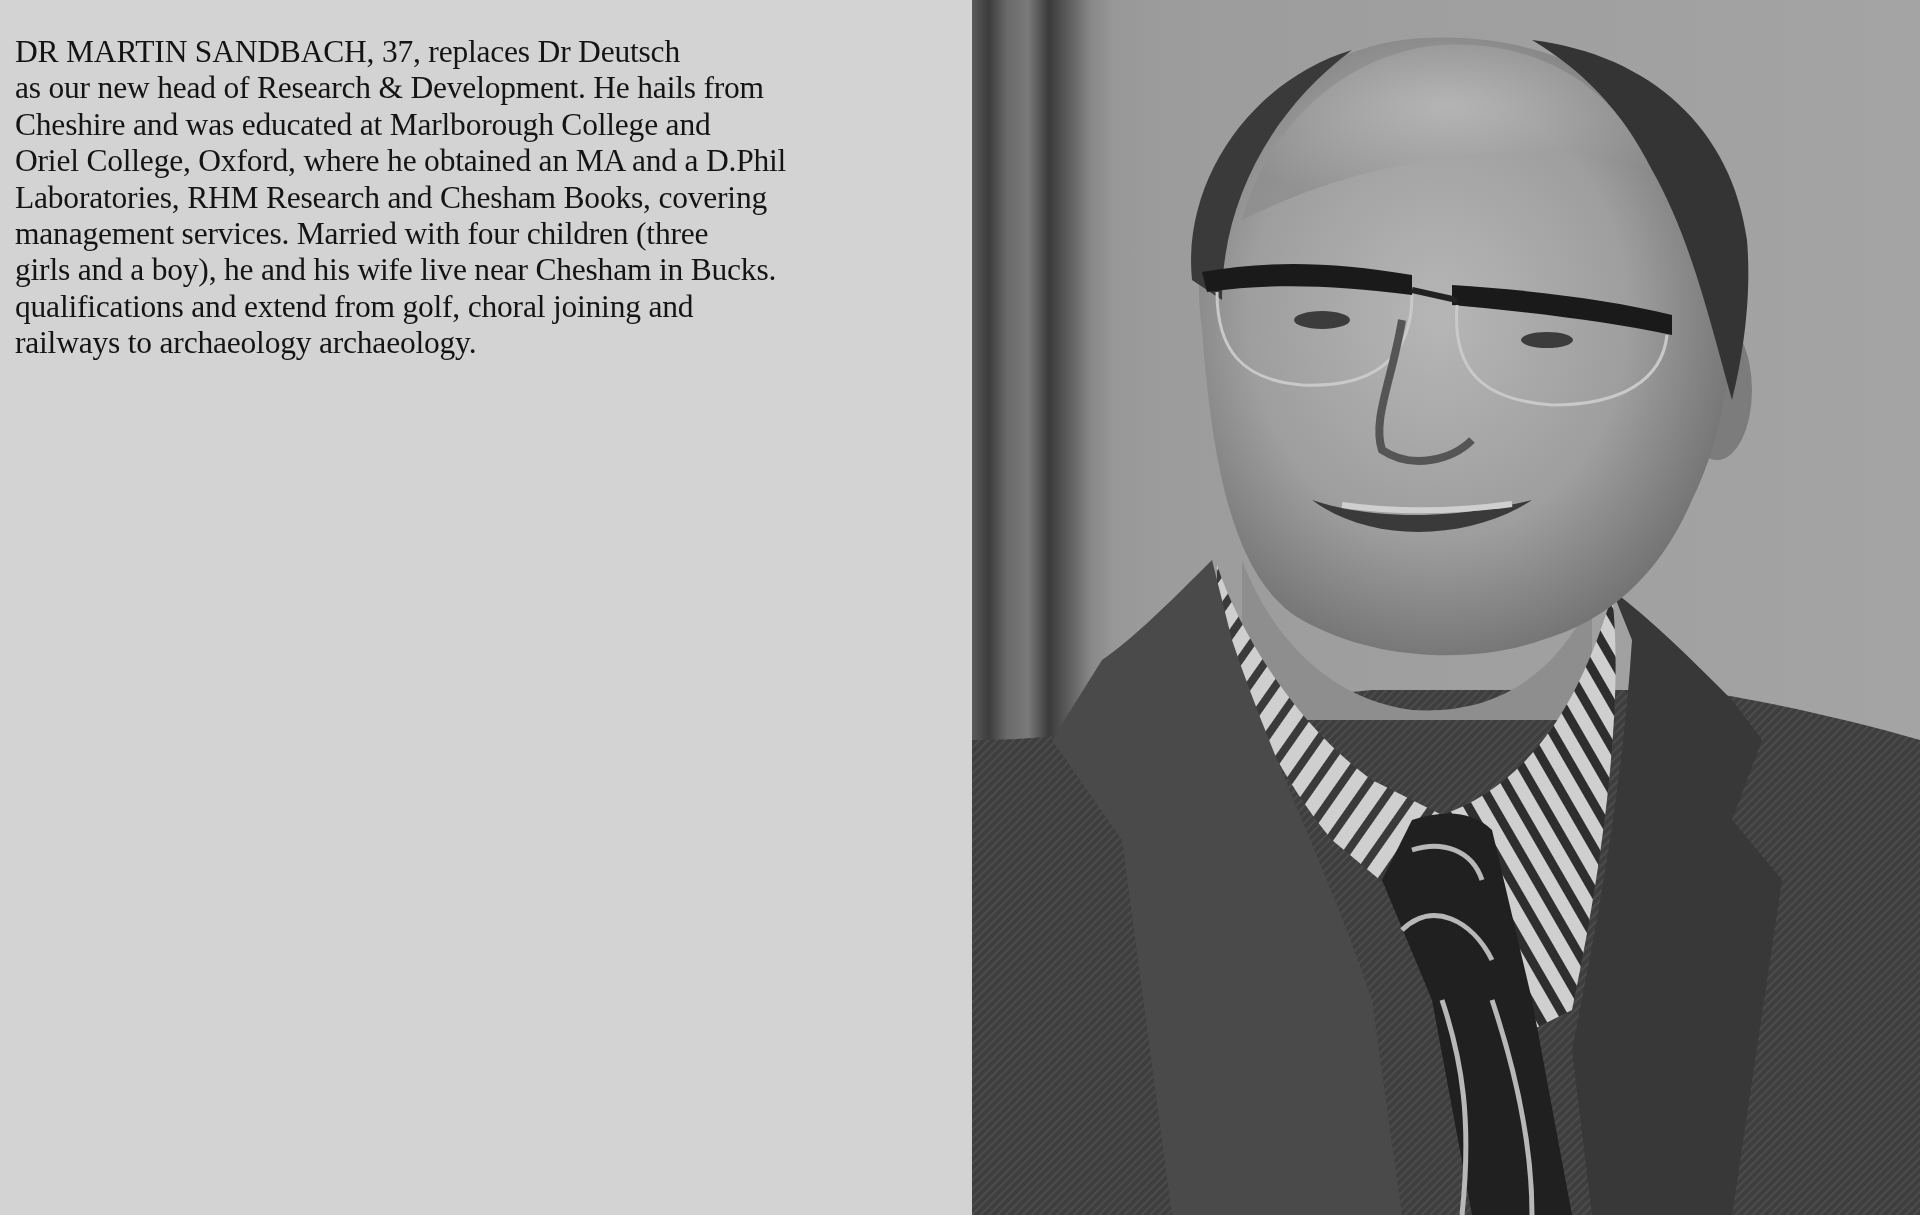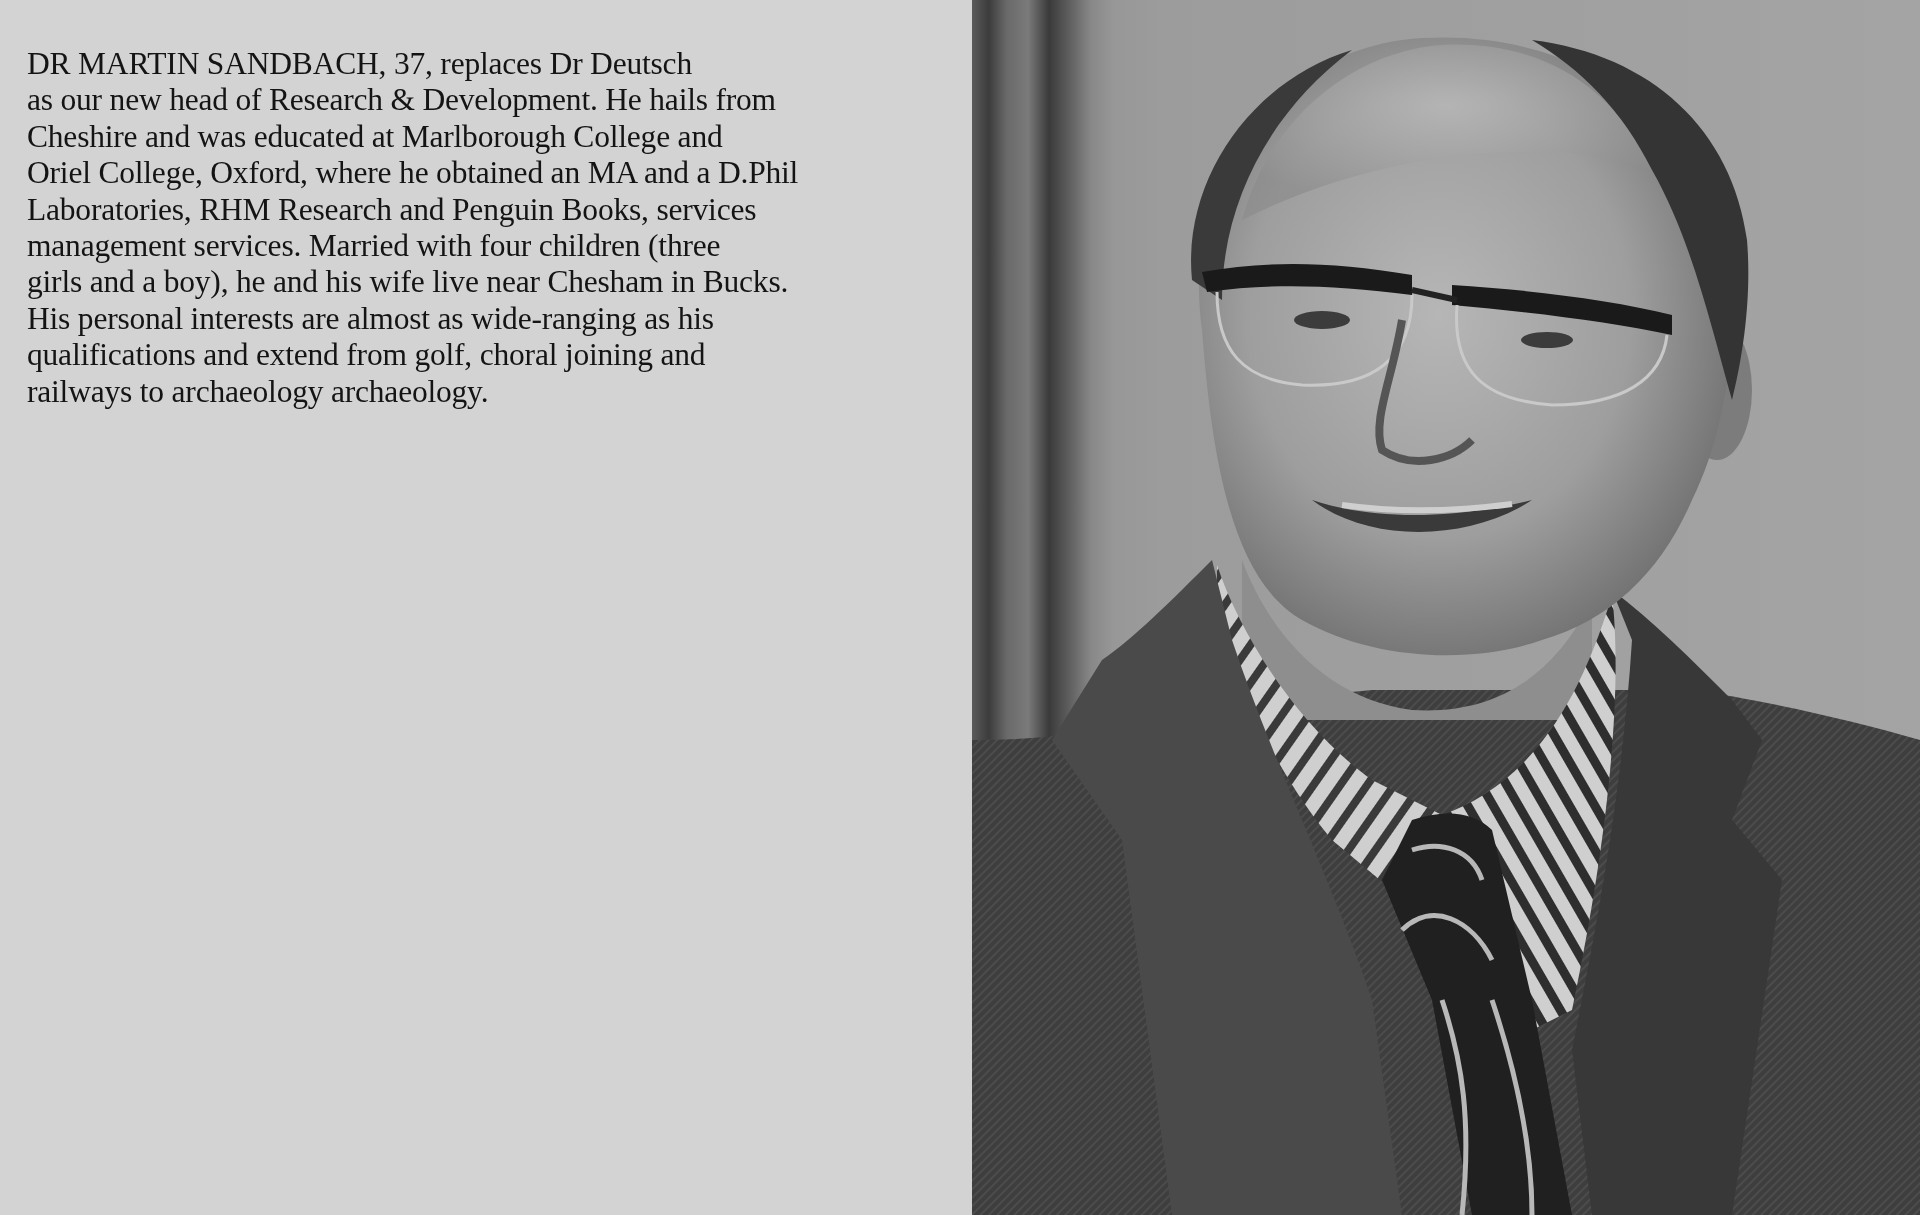--- a/index.html
+++ b/index.html
@@ -8,42 +8,41 @@
     background: #d4d4d4; position: relative;
   }
   .text-panel {
     position: absolute; left: 0; top: 0; width: 972px; height: 1215px;
     background: #d3d3d3;
   }
   .article {
     position: absolute; left: 11px; top: 30px; width: 960px;
     font-family: "Liberation Serif", "DejaVu Serif", serif;
     font-size: 31.5px; line-height: 36.4px; color: #141414;
-    margin: 16px;
+    margin: 4px;
   }
   .article .line { display: block; white-space: nowrap; letter-spacing: -0.2px; }
   .photo-panel {
     position: absolute; left: 972px; top: 0; width: 948px; height: 1215px;
     background: #8e8e8e; overflow: hidden;
   }
   .photo-panel svg { display: block; }
 </style>
 </head>
 <body>
 
 <div class="text-panel">
   <p class="article">
     <span class="line">DR MARTIN SANDBACH, 37, replaces Dr Deutsch</span>
     <span class="line">as our new head of Research &amp; Development. He hails from</span>
     <span class="line">Cheshire and was educated at Marlborough College and</span>
     <span class="line">Oriel College, Oxford, where he obtained an MA and a D.Phil</span>
-    <span class="line">Laboratories, RHM Research and Penguin Books, services</span>
+    <span class="line">Laboratories, RHM Research and Chesham Books, covering</span>
     <span class="line">management services. Married with four children (three</span>
     <span class="line">girls and a boy), he and his wife live near Chesham in Bucks.</span>
-    <span class="line">His personal interests are almost as wide-ranging as his</span>
     <span class="line">qualifications and extend from golf, choral joining and</span>
     <span class="line">railways to archaeology archaeology.</span>
   </p>
 </div>
 
 <div class="photo-panel" aria-label="Black and white portrait of a man with glasses, suit, striped shirt and patterned tie">
   <svg width="948" height="1215" viewBox="0 0 948 1215" xmlns="http://www.w3.org/2000/svg">
     <defs>
       <linearGradient id="wall" x1="0" y1="0" x2="1" y2="0">
         <stop offset="0" stop-color="#8a8a8a"></stop>

